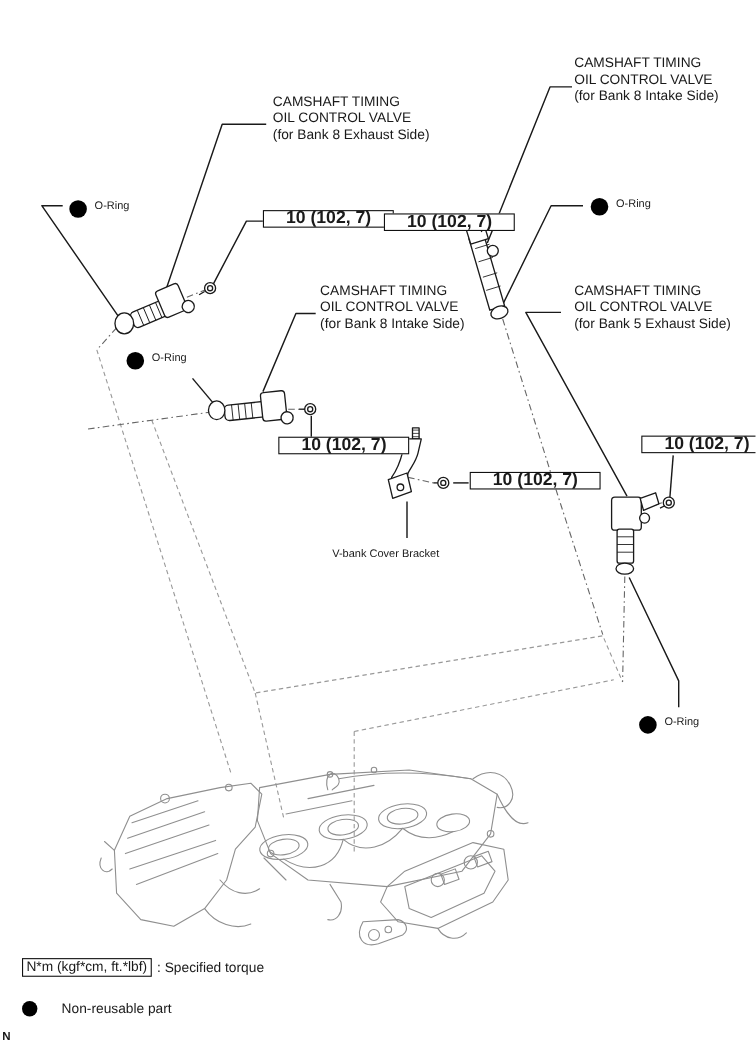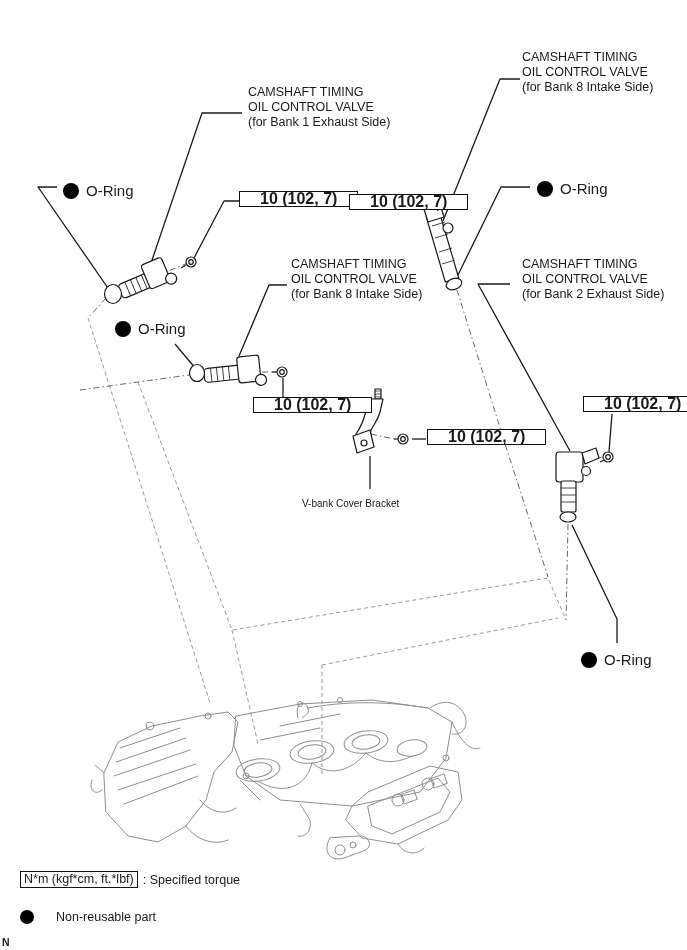--- a/index.html
+++ b/index.html
@@ -1,20 +1,20 @@
 <!DOCTYPE html>
 <html><head>
 <meta charset="utf-8">
 <style>
   html,body{margin:0;padding:0;background:#ffffff;}
   .canvas{position:relative;width:687px;height:950px;background:#ffffff;overflow:hidden;
           font-family:"Liberation Sans", sans-serif;color:#1a1a1a;}
   svg.art{position:absolute;left:0;top:0;}
   .callout{position:absolute;font-size:12.5px;line-height:15px;white-space:nowrap;}
-  .oring{position:absolute;display:flex;align-items:flex-end;gap:7px;font-size:15px;white-space:nowrap;}
+  .oring{position:absolute;display:flex;align-items:flex-start;gap:7px;font-size:10px;white-space:nowrap;}
   .dot{width:16px;height:16px;border-radius:50%;background:#000;flex:0 0 auto;}
   .dot.small{width:14px;height:14px;}
   .torque{position:absolute;border:1.6px solid #111;padding:0px 20px;font-size:16px;font-weight:bold;
           white-space:nowrap;background:#fff;line-height:14px;}
   .bracket-label{position:absolute;font-size:10px;white-space:nowrap;}
   .legend-torque{position:absolute;display:flex;align-items:center;font-size:12.5px;white-space:nowrap;}
   .legend-torque .unitbox{border:1.2px solid #111;padding:0 3px;line-height:15px;}
   .legend-torque .caption{margin-left:5px;}
   .legend-nonreusable{position:absolute;display:flex;align-items:center;gap:22px;font-size:12.5px;white-space:nowrap;}
   .page-marker{position:absolute;font-size:10.5px;font-weight:bold;}
@@ -166,39 +166,39 @@
         <circle cx="403" cy="439" r="5"></circle>
           <circle cx="403" cy="439" r="2.3"></circle>
         <path d="M398,439 L394,439"></path>
       </g>
     </g>
   </svg>
 
   <div class="callout" style="left:248px;top:85px;">
     <div>CAMSHAFT TIMING</div>
     <div>OIL CONTROL VALVE</div>
-    <div>(for Bank 1 Exhaust Side)</div>
+    <div>(for Bank 8 Exhaust Side)</div>
   </div>
 
   <div class="callout" style="left:522px;top:50px;">
     <div>CAMSHAFT TIMING</div>
     <div>OIL CONTROL VALVE</div>
     <div>(for Bank 8 Intake Side)</div>
   </div>
 
   <div class="callout" style="left:291px;top:257px;">
     <div>CAMSHAFT TIMING</div>
     <div>OIL CONTROL VALVE</div>
     <div>(for Bank 8 Intake Side)</div>
   </div>
 
   <div class="callout" style="left:522px;top:257px;">
     <div>CAMSHAFT TIMING</div>
     <div>OIL CONTROL VALVE</div>
-    <div>(for Bank 2 Exhaust Side)</div>
+    <div>(for Bank 5 Exhaust Side)</div>
   </div>
 
   <div class="oring" style="left:63px;top:182px;">
     <span class="dot"></span>
     <span>O-Ring</span>
   </div>
   <div class="oring" style="left:537px;top:180px;">
     <span class="dot"></span>
     <span>O-Ring</span>
   </div>

